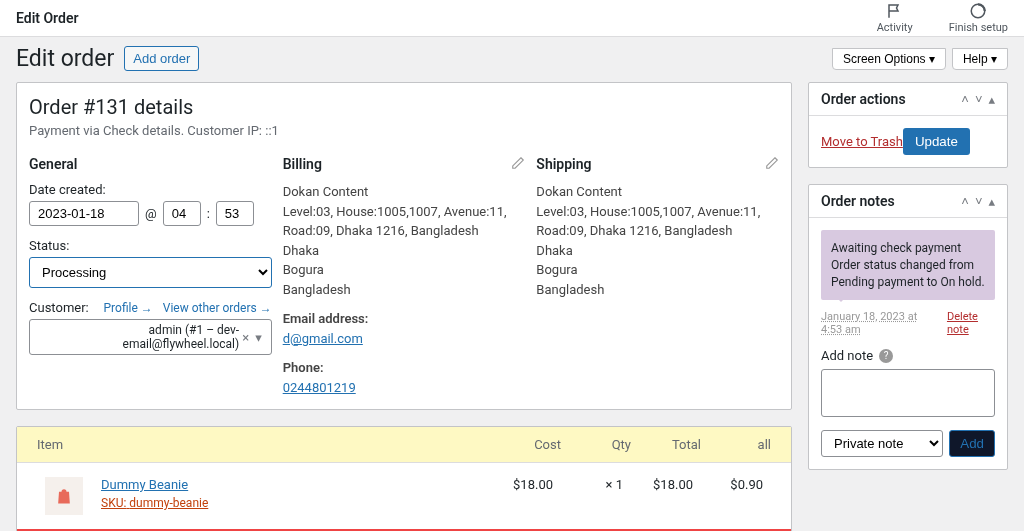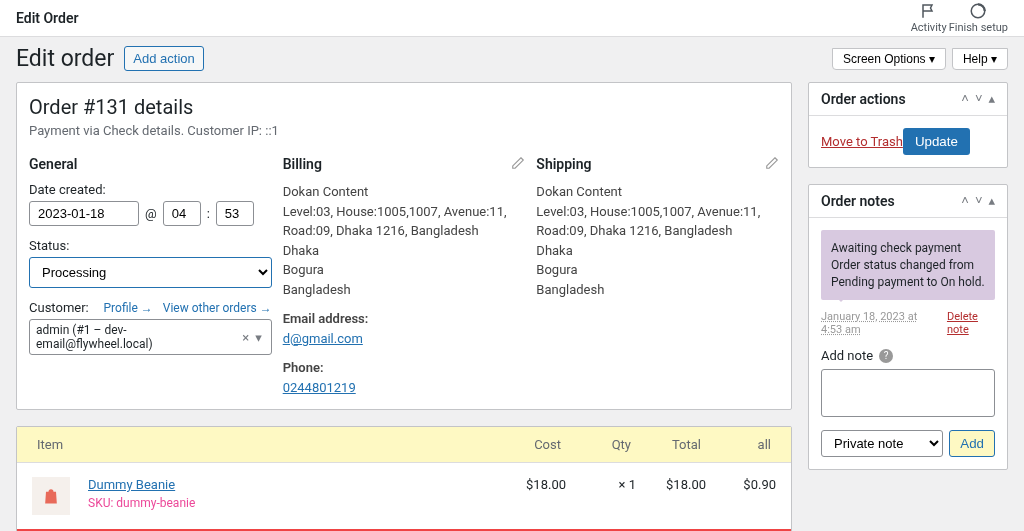--- a/index.html
+++ b/index.html
@@ -1,81 +1,81 @@
 <!DOCTYPE html>
 <html><head>
 <meta charset="utf-8">
 <style>
 * { box-sizing: border-box; margin: 0; padding: 0; }
 body { font-family: -apple-system, BlinkMacSystemFont, "Segoe UI", Roboto, sans-serif; font-size: 13px; color: #1d2327; background: #f0f0f1; width: 1024px; }
 .top-bar { background: #fff; border-bottom: 1px solid #dcdcde; display: flex; justify-content: space-between; align-items: center; padding: 2px 16px; }
 .top-bar .title { font-weight: 600; font-size: 14px; }
-.top-bar .actions { display: flex; gap: 2px; justify-content: space-between; }
+.top-bar .actions { display: flex; gap: 36px; justify-content: space-between; }
 .top-action { text-align: center; font-size: 11px; color: #50575e; cursor: pointer; }
 .top-action svg { width: 18px; height: 18px; display: block; margin: 0 auto 1px; }
 .header-row { display: flex; align-items: center; padding: 8px 16px 10px; gap: 10px; }
 .header-row h1 { font-size: 23px; font-weight: 400; }
 .add-new { border: 1px solid #2271b1; color: #2271b1; background: #f6f7f7; padding: 4px 8px; font-size: 13px; border-radius: 3px; cursor: pointer; }
 .top-right-btns { margin-left: auto; display: flex; gap: 6px; }
 .screen-opt { background: #fff; border: 1px solid #c3c4c7; padding: 3px 10px; font-size: 12px; border-radius: 0 0 4px 4px; cursor: pointer; }
 .layout { display: flex; gap: 16px; padding: 0 16px 16px; align-items: flex-start; }
 .main { flex: 1; }
 .side { width: 200px; flex-shrink: 0; }
 .panel { background: #fff; border: 1px solid #c3c4c7; border-radius: 2px; margin-bottom: 16px; }
-.panel-head { display:flex; justify-content:space-between; align-items:flex-start; padding: 8px 12px; border-bottom: 1px solid #dcdcde; }
+.panel-head { display:flex; justify-content:space-between; align-items:flex-end; padding: 8px 12px; border-bottom: 1px solid #dcdcde; }
 .panel-head h2 { font-size: 14px; font-weight: 600; }
 .panel-head .icons { display:flex; gap:6px; color:#787c82; cursor:pointer; }
 .panel-body { padding: 12px; }
 .order-title { font-size: 20px; font-weight: 400; }
 .payment-info { color: #646970; margin-top: 4px; }
 .three-col { display: flex; gap: 11px; margin-top: 18px; }
 .col { flex: 1; position: relative; }
 .col h3 { font-size: 14px; font-weight: 600; margin-bottom: 10px; }
 .edit-pencil { position: absolute; top: 0; right: 0; color: #999; cursor: pointer; }
 .field-label { font-size: 13px; color: #1d2327; margin-bottom: 4px; display: block; }
 input[type="text"], select { border: 1px solid #8c8f94; border-radius: 3px; padding: 4px 8px; font-size: 13px; background: #fff; }
 .date-row { display: flex; align-items: center; gap: 6px; margin-bottom: 12px; }
 .date-row .date-input { width: 110px; }
 .date-row .time-input { width: 38px; }
 .status-select { width: 100%; border: 1px solid #2271b1; padding: 6px 8px; margin-bottom: 12px; }
 .cust-links { display: flex; gap: 10px; font-size: 12px; }
 .cust-links a { color: #2271b1; cursor: pointer; }
 .cust-select { width: 100%; display: flex; align-items: center; border: 1px solid #8c8f94; border-radius: 3px; padding: 3px 6px; margin-top: 4px; }
-.cust-select .val { flex: 1; font-size: 12px; }
+.cust-select .val { flex: 1; font-size: 12px; text-align: right; }
 .cust-select .x, .cust-select .arr { color: #787c82; cursor: pointer; padding: 0 3px; }
 .addr-block { font-size: 13px; color: #444; line-height: 1.5; }
 .addr-block a { color: #2271b1; text-decoration: underline; cursor: pointer; }
 .addr-label { font-weight: 600; margin-top: 10px; }
 .items-panel { padding: 0; }
 .items-header { display: flex; background: #fef9c3; padding: 10px 20px; font-size: 13px; color: #646970; border-bottom: 1px solid #dcdcde; }
 .col-item { flex: 1; }
 .col-cost, .col-qty, .col-total, .col-all { width: 70px; text-align: right; }
-.items-row { display: flex; align-items: flex-start; padding: 14px 15px; border-bottom: 3px solid #ef4444; }
+.items-row { display: flex; align-items: flex-start; padding: 14px 28px; border-bottom: 3px solid #ef4444; }
 .thumb { width: 38px; height: 38px; background: #f5f0ec; display: flex; align-items: center; justify-content: center; margin-right: 18px; flex-shrink: 0; }
 .thumb svg { width: 20px; height: 20px; }
 .item-meta { flex: 1; }
 .item-name { color: #2271b1; text-decoration: underline; cursor: pointer; font-size: 13px; }
-.item-sku { color: #ec4899; font-size: 12px; margin-top: 4px; }
+.item-sku { color: #c2410c; font-size: 12px; margin-top: 4px; text-decoration: underline; }
 .move-trash { color: #b32d2e; text-decoration: underline; cursor: pointer; }
 .update-btn { background: #2271b1; color: #fff; border: none; padding: 6px 12px; border-radius: 3px; cursor: pointer; }
 .action-row { display: flex; justify-content: flex-start; align-items: center; }
 .action-select-row { display: flex; gap: 4px; margin-bottom: 10px; }
 .action-select-row select { flex: 1; }
 .go-btn { border: 1px solid #2271b1; background: #f6f7f7; color: #2271b1; padding: 4px 8px; border-radius: 3px; cursor: pointer; }
 .note-bubble { background: #d8c9e0; padding: 10px; font-size: 12px; line-height: 1.4; border-radius: 2px; position: relative; margin-bottom: 10px; }
 .note-bubble:after { content: ''; position: absolute; bottom: -8px; left: 14px; border: 6px solid transparent; border-top-color: #d8c9e0; }
 .note-meta { font-size: 11px; color: #999; display:flex; gap:6px; }
 .note-meta .del { color: #b32d2e; text-decoration: underline; cursor: pointer; }
 .note-meta .ts { text-decoration: underline dotted; }
 .add-note-label { font-size: 13px; margin: 12px 0 6px; display: flex; align-items: center; gap: 6px; }
 .add-note-label .help { width: 14px; height: 14px; border-radius: 50%; background: #999; color: #fff; font-size: 10px; display:inline-flex; align-items:center; justify-content:center; }
 textarea.note-area { width: 100%; height: 48px; border: 1px solid #8c8f94; border-radius: 3px; resize: none; }
 .note-actions { display: flex; gap: 6px; margin-top: 10px; }
 .note-actions select { flex: 1; }
-.add-btn { border: 1px solid #2271b1; background: #fef9c3; color: #2271b1; padding: 4px 10px; border-radius: 3px; cursor: pointer; }
+.add-btn { border: 1px solid #2271b1; background: #0f172a; color: #2271b1; padding: 4px 10px; border-radius: 3px; cursor: pointer; }
 .cust-label-row { display: flex; justify-content: space-between; align-items: center; margin-bottom: 4px; }
 </style>
 </head>
 <body>
 
 <div class="top-bar">
   <div class="title">Edit Order</div>
   <div class="actions">
     <div class="top-action">
       <svg viewBox="0 0 24 24" fill="none" stroke="#50575e" stroke-width="2">
@@ -88,21 +88,21 @@
           <circle cx="12" cy="12" r="9"></circle>
           <path d="M12 3 A9 9 0 0 1 21 12" stroke="#50575e" stroke-width="3"></path>
         </svg>
       <div>Finish setup</div>
     </div>
   </div>
 </div>
 
 <div class="header-row">
   <h1>Edit order</h1>
-  <button class="add-new">Add action</button>
+  <button class="add-new">Add order</button>
   <div class="top-right-btns">
     <button class="screen-opt">Screen Options ▾</button>
     <button class="screen-opt">Help ▾</button>
   </div>
 </div>
 
 <div class="layout">
   <div class="main">
     <div class="panel">
       <div class="panel-body">

